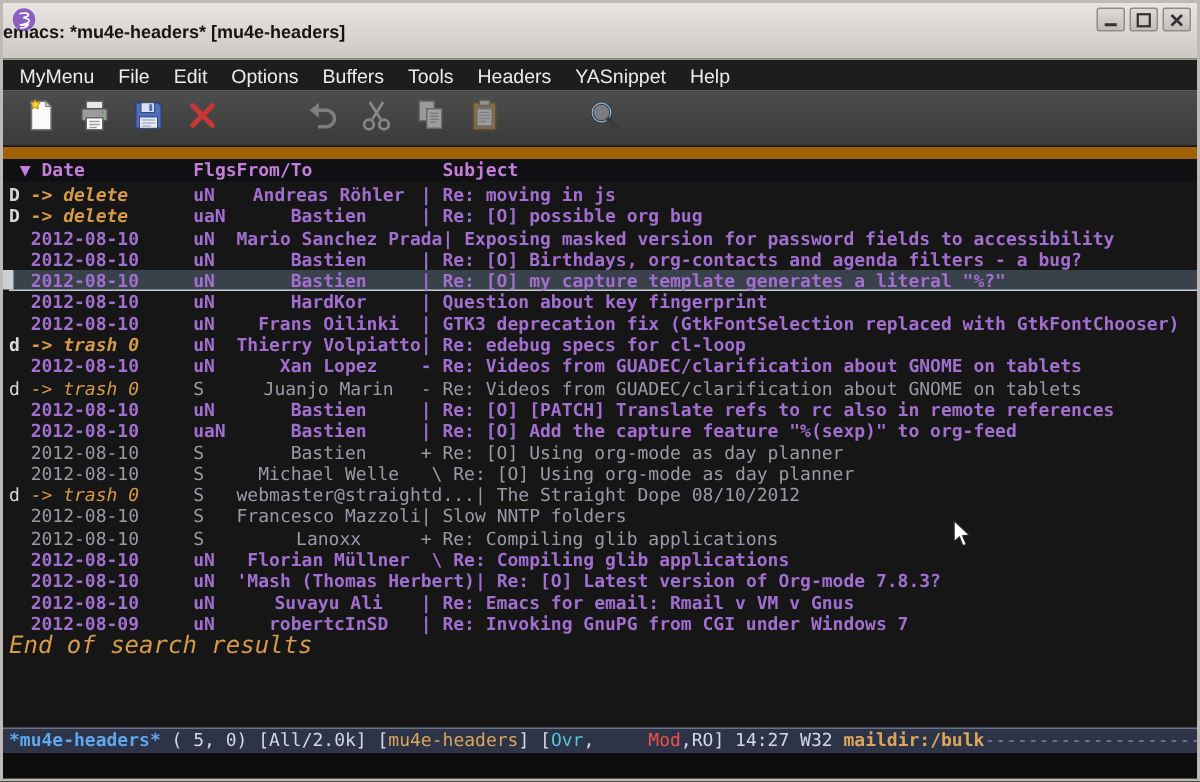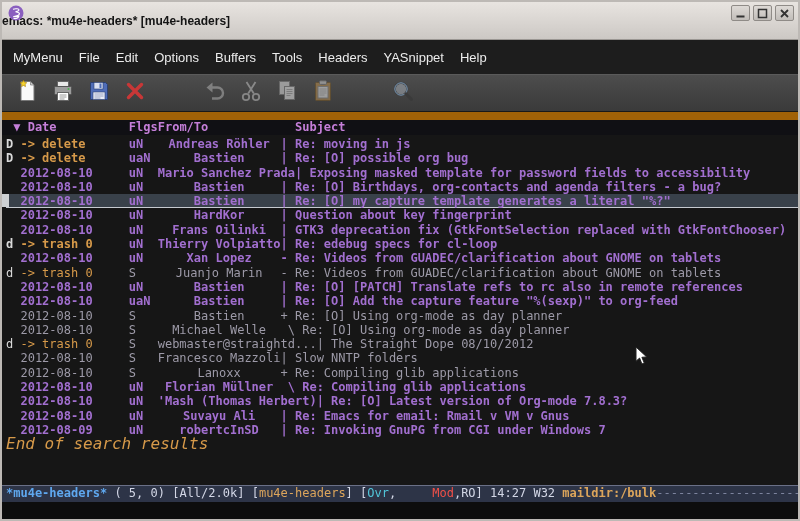--- a/index.html
+++ b/index.html
@@ -18,21 +18,21 @@
   }
   .title-text { font:bold 12px "Liberation Sans", sans-serif; color:#141414; }
   .app-icon { position:absolute; left:6px; top:3px; width:16px; height:16px; }
   .win-buttons { position:absolute; right:4px; top:3px; display:flex; gap:3px; }
   .win-btn {
     width:19px; height:16px; display:flex; align-items:center; justify-content:center;
     background:linear-gradient(#dedad6,#c1bdb9); border:1px solid #8f8b87; border-radius:2px;
   }
   
   .menubar {
-    height:34px; flex:none; background:var(--menubarbg); color:#ececec;
+    height:20px; flex:none; background:var(--menubarbg); color:#ececec;
     font:13px "Liberation Sans", sans-serif; display:flex; align-items:center; padding-left:3px;
   }
   .menu-item { padding:3px 8px; cursor:default; }
   
   .toolbar {
     height:38px; flex:none; background:linear-gradient(#4d4d4d,#3a3a3a);
     border-top:1px solid #5a5a5a; border-bottom:1px solid #191919;
     display:flex; align-items:center; padding-left:12px; gap:10px;
   }
   .tool-button { width:26px; height:26px; flex:none; display:flex; align-items:center; justify-content:center; }
@@ -54,21 +54,21 @@
   .hc-from { width:19ch; }
   .buffer { flex:1; position:relative; font-size:12px; padding:2px 0 0 4px; overflow:hidden; }
   .hrow { display:flex; height:14.3px; line-height:14.3px; white-space:pre; position:relative; }
   .cell { flex:none; display:inline-block; }
   .c-mark { width:2ch; color:var(--markchar); }
   .c-date { width:15ch; }
   .c-flags { width:4ch; }
   .c-from { min-width:17ch;text-align:center; }
   .unread { color:var(--unread); font-weight:bold; }
   .read { color:var(--read); }
-  .markword { color:var(--mark); }
+  .markword { color:var(--mark); font-style:italic; }
   .current { background:var(--currentbg); border-bottom:1px solid #c6cad0; }
   .point { position:absolute; left:-4px; top:0; width:7px; height:13px; background:#cdd0d2; }
   .end-line { height:14.3px; line-height:14.3px; color:var(--mark); font-style:italic; font-size:16px; white-space:pre; }
   
   .modeline {
     height:17px; line-height:15px; flex:none; background:var(--modelinebg);
     border-top:1px solid #6a7087; color:var(--modelinefg); font-size:12px;
     white-space:pre; padding-left:4px; overflow:hidden;
   }
   .ml-buffer { color:var(--bufname); font-weight:bold; }
@@ -198,21 +198,21 @@
     <div class="header-line">
       <span class="hc hc-date"><span>▼ </span><span>Date</span></span>
       <span class="hc hc-flags">Flgs</span>
       <span class="hc hc-from">From/To</span>
       <span class="hc">Subject</span>
     </div>
     <div class="buffer">
       <div>
           <div class="hrow unread"><span class="cell c-mark">D</span><span class="cell c-date markword">-&gt; delete</span><span class="cell c-flags">uN</span><span class="cell c-from">Andreas Röhler</span><span class="cell c-sep">| </span><span class="cell c-subject">Re: moving in js</span></div>
           <div class="hrow unread"><span class="cell c-mark">D</span><span class="cell c-date markword">-&gt; delete</span><span class="cell c-flags">uaN</span><span class="cell c-from">Bastien</span><span class="cell c-sep">| </span><span class="cell c-subject">Re: [O] possible org bug</span></div>
-          <div class="hrow unread"><span class="cell c-mark"></span><span class="cell c-date">2012-08-10</span><span class="cell c-flags">uN</span><span class="cell c-from">Mario Sanchez Prada</span><span class="cell c-sep">| </span><span class="cell c-subject">Exposing masked template for password fields to accessibility</span></div>
+          <div class="hrow unread"><span class="cell c-mark"></span><span class="cell c-date">2012-08-10</span><span class="cell c-flags">uN</span><span class="cell c-from">Mario Sanchez Prada</span><span class="cell c-sep">| </span><span class="cell c-subject">Exposing masked version for password fields to accessibility</span></div>
           <div class="hrow unread"><span class="cell c-mark"></span><span class="cell c-date">2012-08-10</span><span class="cell c-flags">uN</span><span class="cell c-from">Bastien</span><span class="cell c-sep">| </span><span class="cell c-subject">Re: [O] Birthdays, org-contacts and agenda filters - a bug?</span></div>
           <div class="hrow unread current"><span class="cell c-mark"></span><span class="cell c-date">2012-08-10</span><span class="cell c-flags">uN</span><span class="cell c-from">Bastien</span><span class="cell c-sep">| </span><span class="cell c-subject">Re: [O] my capture template generates a literal "%?"</span><span class="point"></span></div>
           <div class="hrow unread"><span class="cell c-mark"></span><span class="cell c-date">2012-08-10</span><span class="cell c-flags">uN</span><span class="cell c-from">HardKor</span><span class="cell c-sep">| </span><span class="cell c-subject">Question about key fingerprint</span></div>
           <div class="hrow unread"><span class="cell c-mark"></span><span class="cell c-date">2012-08-10</span><span class="cell c-flags">uN</span><span class="cell c-from">Frans Oilinki</span><span class="cell c-sep">| </span><span class="cell c-subject">GTK3 deprecation fix (GtkFontSelection replaced with GtkFontChooser)</span></div>
           <div class="hrow unread"><span class="cell c-mark">d</span><span class="cell c-date markword">-&gt; trash 0</span><span class="cell c-flags">uN</span><span class="cell c-from">Thierry Volpiatto</span><span class="cell c-sep">| </span><span class="cell c-subject">Re: edebug specs for cl-loop</span></div>
           <div class="hrow unread"><span class="cell c-mark"></span><span class="cell c-date">2012-08-10</span><span class="cell c-flags">uN</span><span class="cell c-from">Xan Lopez</span><span class="cell c-sep">- </span><span class="cell c-subject">Re: Videos from GUADEC/clarification about GNOME on tablets</span></div>
           <div class="hrow read"><span class="cell c-mark">d</span><span class="cell c-date markword">-&gt; trash 0</span><span class="cell c-flags">S</span><span class="cell c-from">Juanjo Marin</span><span class="cell c-sep">- </span><span class="cell c-subject">Re: Videos from GUADEC/clarification about GNOME on tablets</span></div>
           <div class="hrow unread"><span class="cell c-mark"></span><span class="cell c-date">2012-08-10</span><span class="cell c-flags">uN</span><span class="cell c-from">Bastien</span><span class="cell c-sep">| </span><span class="cell c-subject">Re: [O] [PATCH] Translate refs to rc also in remote references</span></div>
           <div class="hrow unread"><span class="cell c-mark"></span><span class="cell c-date">2012-08-10</span><span class="cell c-flags">uaN</span><span class="cell c-from">Bastien</span><span class="cell c-sep">| </span><span class="cell c-subject">Re: [O] Add the capture feature "%(sexp)" to org-feed</span></div>
           <div class="hrow read"><span class="cell c-mark"></span><span class="cell c-date">2012-08-10</span><span class="cell c-flags">S</span><span class="cell c-from">Bastien</span><span class="cell c-sep">+ </span><span class="cell c-subject">Re: [O] Using org-mode as day planner</span></div>

